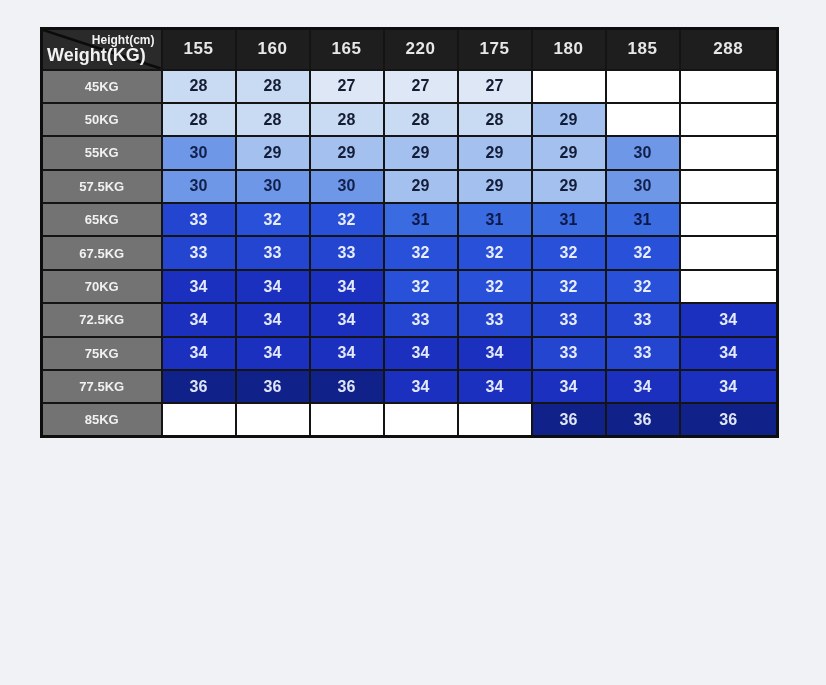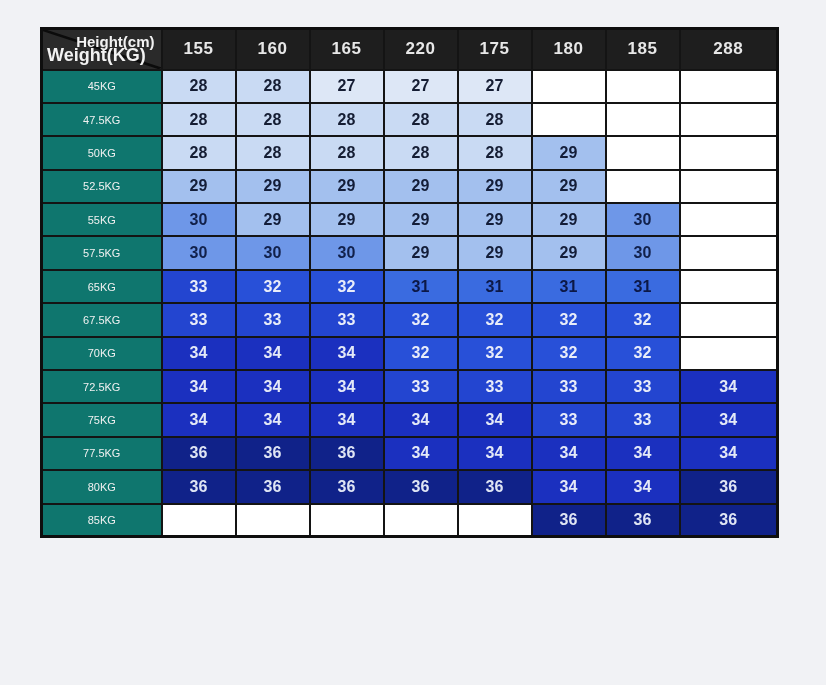--- a/index.html
+++ b/index.html
@@ -40,42 +40,42 @@
   tbody tr { height: 33.4px; }
 
   th.col-head {
     background: #1e1e1e;
     color: #e7e7e7;
     font-size: 17px;
     font-weight: bold;
     letter-spacing: 0.5px;
   }
   th.row-head {
-    background: #0f766e;
+    background: #737373;
     color: #f1f1f1;
-    font-size: 11px;
-    font-weight: normal;
+    font-size: 13px;
+    font-weight: bold;
     border-color: #111111;
   }
   th.corner {
     background: #2a2a2a;
     position: relative;
   }
   .corner .diag {
     position: absolute;
     inset: 0;
     width: 100%;
     height: 100%;
   }
   .corner .c-top {
     position: absolute;
     top: 3px;
     right: 6px;
     color: #f2f2f2;
-    font-size: 15px;
+    font-size: 12px;
     font-weight: bold;
   }
   .corner .c-bot {
     position: absolute;
     bottom: 3px;
     left: 4px;
     color: #f2f2f2;
     font-size: 18px;
     font-weight: bold;
   }
@@ -126,53 +126,31 @@
             <td class="size-cell" style="background: rgb(201, 218, 243); color: rgb(21, 29, 51);">28</td>
             <td class="size-cell" style="background: rgb(201, 218, 243); color: rgb(21, 29, 51);">28</td>
             <td class="size-cell" style="background: rgb(221, 231, 246); color: rgb(21, 29, 51);">27</td>
             <td class="size-cell" style="background: rgb(221, 231, 246); color: rgb(21, 29, 51);">27</td>
             <td class="size-cell" style="background: rgb(221, 231, 246); color: rgb(21, 29, 51);">27</td>
             <td class="size-cell" style="background: rgb(255, 255, 255); color: rgb(0, 0, 0);"></td>
             <td class="size-cell" style="background: rgb(255, 255, 255); color: rgb(0, 0, 0);"></td>
             <td class="size-cell" style="background: rgb(255, 255, 255); color: rgb(0, 0, 0);"></td>
           </tr>
           <tr>
-            <th class="row-head">47.5KG</th>
-            <td class="size-cell" style="background: rgb(201, 218, 243); color: rgb(21, 29, 51);">28</td>
-            <td class="size-cell" style="background: rgb(201, 218, 243); color: rgb(21, 29, 51);">28</td>
-            <td class="size-cell" style="background: rgb(201, 218, 243); color: rgb(21, 29, 51);">28</td>
-            <td class="size-cell" style="background: rgb(201, 218, 243); color: rgb(21, 29, 51);">28</td>
-            <td class="size-cell" style="background: rgb(201, 218, 243); color: rgb(21, 29, 51);">28</td>
-            <td class="size-cell" style="background: rgb(255, 255, 255); color: rgb(0, 0, 0);"></td>
-            <td class="size-cell" style="background: rgb(255, 255, 255); color: rgb(0, 0, 0);"></td>
-            <td class="size-cell" style="background: rgb(255, 255, 255); color: rgb(0, 0, 0);"></td>
-          </tr>
-          <tr>
             <th class="row-head">50KG</th>
             <td class="size-cell" style="background: rgb(201, 218, 243); color: rgb(21, 29, 51);">28</td>
             <td class="size-cell" style="background: rgb(201, 218, 243); color: rgb(21, 29, 51);">28</td>
             <td class="size-cell" style="background: rgb(201, 218, 243); color: rgb(21, 29, 51);">28</td>
             <td class="size-cell" style="background: rgb(201, 218, 243); color: rgb(21, 29, 51);">28</td>
             <td class="size-cell" style="background: rgb(201, 218, 243); color: rgb(21, 29, 51);">28</td>
             <td class="size-cell" style="background: rgb(163, 192, 238); color: rgb(19, 29, 56);">29</td>
             <td class="size-cell" style="background: rgb(255, 255, 255); color: rgb(0, 0, 0);"></td>
             <td class="size-cell" style="background: rgb(255, 255, 255); color: rgb(0, 0, 0);"></td>
           </tr>
           <tr>
-            <th class="row-head">52.5KG</th>
-            <td class="size-cell" style="background: rgb(163, 192, 238); color: rgb(19, 29, 56);">29</td>
-            <td class="size-cell" style="background: rgb(163, 192, 238); color: rgb(19, 29, 56);">29</td>
-            <td class="size-cell" style="background: rgb(163, 192, 238); color: rgb(19, 29, 56);">29</td>
-            <td class="size-cell" style="background: rgb(163, 192, 238); color: rgb(19, 29, 56);">29</td>
-            <td class="size-cell" style="background: rgb(163, 192, 238); color: rgb(19, 29, 56);">29</td>
-            <td class="size-cell" style="background: rgb(163, 192, 238); color: rgb(19, 29, 56);">29</td>
-            <td class="size-cell" style="background: rgb(255, 255, 255); color: rgb(0, 0, 0);"></td>
-            <td class="size-cell" style="background: rgb(255, 255, 255); color: rgb(0, 0, 0);"></td>
-          </tr>
-          <tr>
             <th class="row-head">55KG</th>
             <td class="size-cell" style="background: rgb(110, 151, 232); color: rgb(17, 32, 74);">30</td>
             <td class="size-cell" style="background: rgb(163, 192, 238); color: rgb(19, 29, 56);">29</td>
             <td class="size-cell" style="background: rgb(163, 192, 238); color: rgb(19, 29, 56);">29</td>
             <td class="size-cell" style="background: rgb(163, 192, 238); color: rgb(19, 29, 56);">29</td>
             <td class="size-cell" style="background: rgb(163, 192, 238); color: rgb(19, 29, 56);">29</td>
             <td class="size-cell" style="background: rgb(163, 192, 238); color: rgb(19, 29, 56);">29</td>
             <td class="size-cell" style="background: rgb(110, 151, 232); color: rgb(17, 32, 74);">30</td>
             <td class="size-cell" style="background: rgb(255, 255, 255); color: rgb(0, 0, 0);"></td>
           </tr>
@@ -245,31 +223,20 @@
           <tr>
             <th class="row-head">77.5KG</th>
             <td class="size-cell" style="background: rgb(16, 34, 137); color: rgb(223, 229, 244);">36</td>
             <td class="size-cell" style="background: rgb(16, 34, 137); color: rgb(223, 229, 244);">36</td>
             <td class="size-cell" style="background: rgb(16, 34, 137); color: rgb(223, 229, 244);">36</td>
             <td class="size-cell" style="background: rgb(27, 48, 191); color: rgb(228, 233, 247);">34</td>
             <td class="size-cell" style="background: rgb(27, 48, 191); color: rgb(228, 233, 247);">34</td>
             <td class="size-cell" style="background: rgb(27, 48, 191); color: rgb(228, 233, 247);">34</td>
             <td class="size-cell" style="background: rgb(27, 48, 191); color: rgb(228, 233, 247);">34</td>
             <td class="size-cell" style="background: rgb(27, 48, 191); color: rgb(228, 233, 247);">34</td>
-          </tr>
-          <tr>
-            <th class="row-head">80KG</th>
-            <td class="size-cell" style="background: rgb(16, 34, 137); color: rgb(223, 229, 244);">36</td>
-            <td class="size-cell" style="background: rgb(16, 34, 137); color: rgb(223, 229, 244);">36</td>
-            <td class="size-cell" style="background: rgb(16, 34, 137); color: rgb(223, 229, 244);">36</td>
-            <td class="size-cell" style="background: rgb(16, 34, 137); color: rgb(223, 229, 244);">36</td>
-            <td class="size-cell" style="background: rgb(16, 34, 137); color: rgb(223, 229, 244);">36</td>
-            <td class="size-cell" style="background: rgb(27, 48, 191); color: rgb(228, 233, 247);">34</td>
-            <td class="size-cell" style="background: rgb(27, 48, 191); color: rgb(228, 233, 247);">34</td>
-            <td class="size-cell" style="background: rgb(16, 34, 137); color: rgb(223, 229, 244);">36</td>
           </tr>
           <tr>
             <th class="row-head">85KG</th>
             <td class="size-cell" style="background: rgb(255, 255, 255); color: rgb(0, 0, 0);"></td>
             <td class="size-cell" style="background: rgb(255, 255, 255); color: rgb(0, 0, 0);"></td>
             <td class="size-cell" style="background: rgb(255, 255, 255); color: rgb(0, 0, 0);"></td>
             <td class="size-cell" style="background: rgb(255, 255, 255); color: rgb(0, 0, 0);"></td>
             <td class="size-cell" style="background: rgb(255, 255, 255); color: rgb(0, 0, 0);"></td>
             <td class="size-cell" style="background: rgb(16, 34, 137); color: rgb(223, 229, 244);">36</td>
             <td class="size-cell" style="background: rgb(16, 34, 137); color: rgb(223, 229, 244);">36</td>

